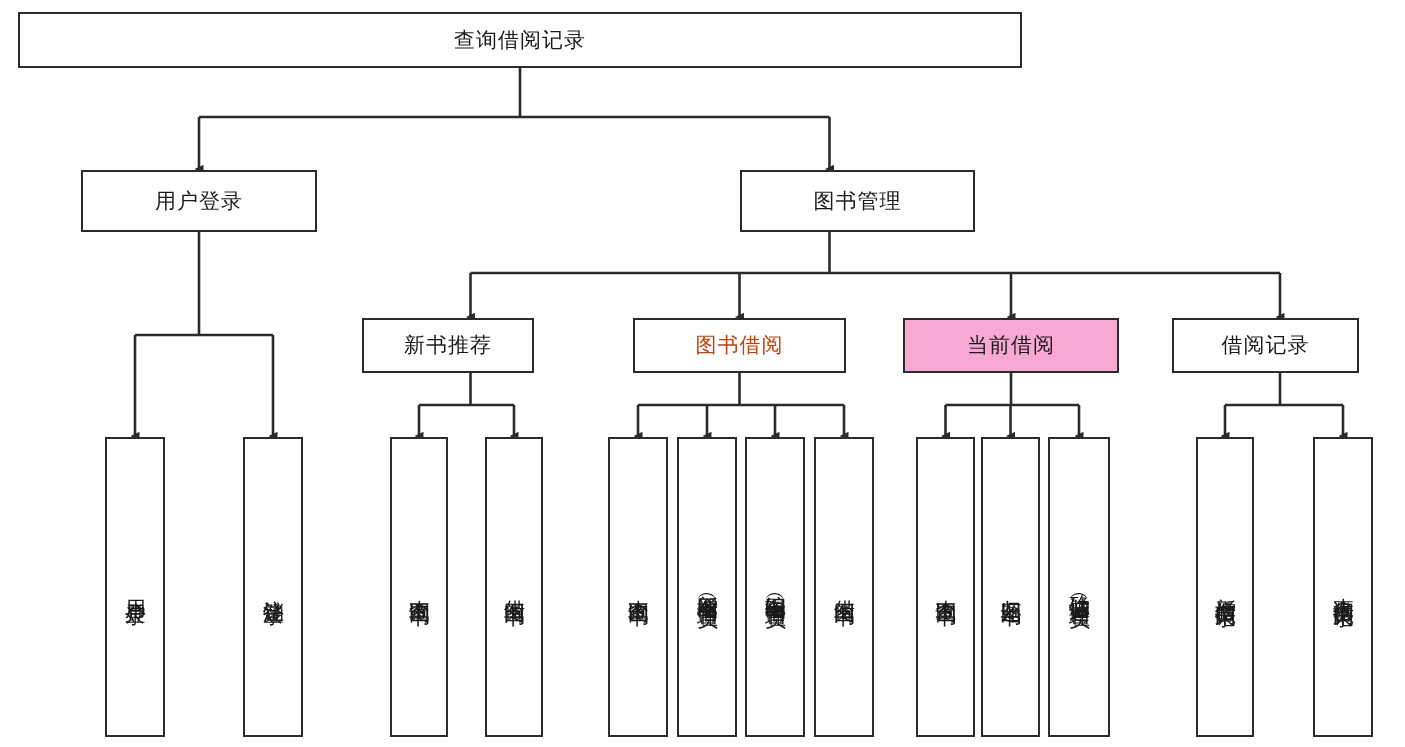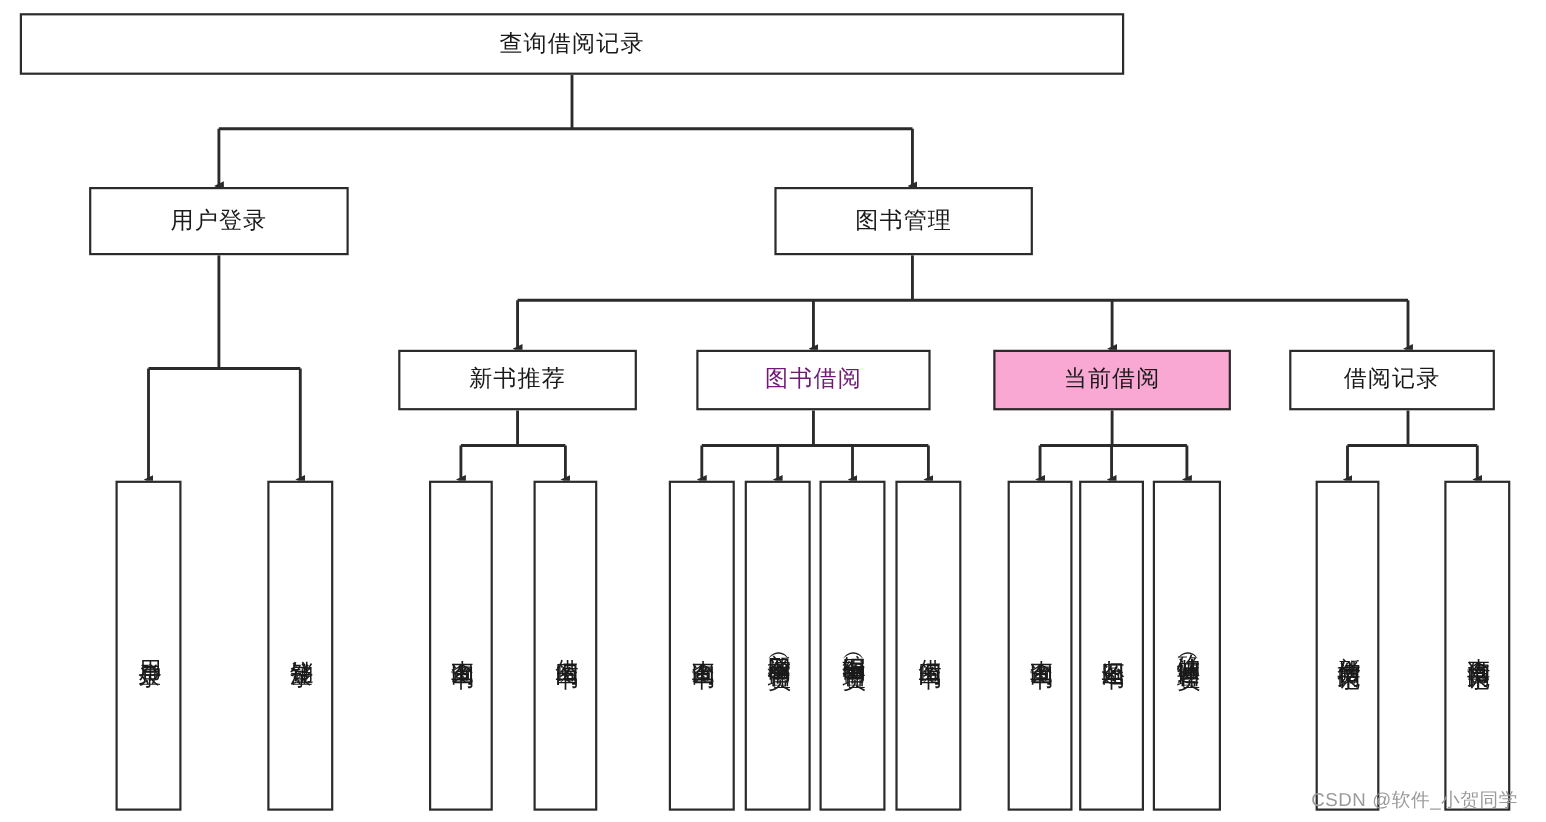--- a/index.html
+++ b/index.html
@@ -108,27 +108,27 @@
       </g>
   </svg>
 
   <div id="nodes-host">
       <div class="node horiz" style="left: 18px; top: 12px; width: 1004px; height: 56px; border-color: rgb(43, 43, 43); background: rgb(255, 255, 255); color: rgb(26, 26, 26);">
         <span class="label">查询借阅记录</span>
       </div>
       <div class="node horiz" style="left: 81px; top: 170px; width: 236px; height: 62px; border-color: rgb(43, 43, 43); background: rgb(255, 255, 255); color: rgb(26, 26, 26);">
         <span class="label">用户登录</span>
       </div>
-      <div class="node horiz" style="left: 704px; top: 170px; width: 235px; height: 62px; border-color: rgb(43, 43, 43); background: rgb(255, 255, 255); color: rgb(26, 26, 26);">
+      <div class="node horiz" style="left: 740px; top: 170px; width: 235px; height: 62px; border-color: rgb(43, 43, 43); background: rgb(255, 255, 255); color: rgb(26, 26, 26);">
         <span class="label">图书管理</span>
       </div>
-      <div class="node horiz" style="left: 362px; top: 318px; width: 217px; height: 55px; border-color: rgb(43, 43, 43); background: rgb(255, 255, 255); color: rgb(26, 26, 26);">
+      <div class="node horiz" style="left: 362px; top: 318px; width: 172px; height: 55px; border-color: rgb(43, 43, 43); background: rgb(255, 255, 255); color: rgb(26, 26, 26);">
         <span class="label">新书推荐</span>
       </div>
-      <div class="node horiz" style="left: 633px; top: 318px; width: 213px; height: 55px; border-color: rgb(43, 43, 43); background: rgb(255, 255, 255); color: #701a75;">
+      <div class="node horiz" style="left: 633px; top: 318px; width: 213px; height: 55px; border-color: rgb(43, 43, 43); background: rgb(255, 255, 255); color: #c2410c;">
         <span class="label">图书借阅</span>
       </div>
       <div class="node horiz" style="left: 903px; top: 318px; width: 216px; height: 55px; border-color: rgb(43, 43, 43); background: #f9a8d4; color: rgb(26, 26, 26);">
         <span class="label">当前借阅</span>
       </div>
       <div class="node horiz" style="left: 1172px; top: 318px; width: 187px; height: 55px; border-color: rgb(43, 43, 43); background: rgb(255, 255, 255); color: rgb(26, 26, 26);">
         <span class="label">借阅记录</span>
       </div>
       <div class="node vert" style="left: 105px; top: 437px; width: 60px; height: 300px; border-color: rgb(43, 43, 43); background: rgb(255, 255, 255); color: rgb(26, 26, 26);">
         <span class="label">用户登录</span>
@@ -164,14 +164,13 @@
         <span class="label">确认归还（管理员）</span>
       </div>
       <div class="node vert" style="left: 1196px; top: 437px; width: 58px; height: 300px; border-color: rgb(43, 43, 43); background: rgb(255, 255, 255); color: rgb(26, 26, 26);">
         <span class="label">新增借阅记录</span>
       </div>
       <div class="node vert" style="left: 1313px; top: 437px; width: 60px; height: 300px; border-color: rgb(43, 43, 43); background: rgb(255, 255, 255); color: rgb(26, 26, 26);">
         <span class="label">查询借阅记录</span>
       </div>
     </div>
 
-  <div class="watermark" style="left: 1192px; top: 716px; color: rgb(154, 154, 154);">CSDN @软件_小贺同学</div>
 </div>
 
 </body></html>

